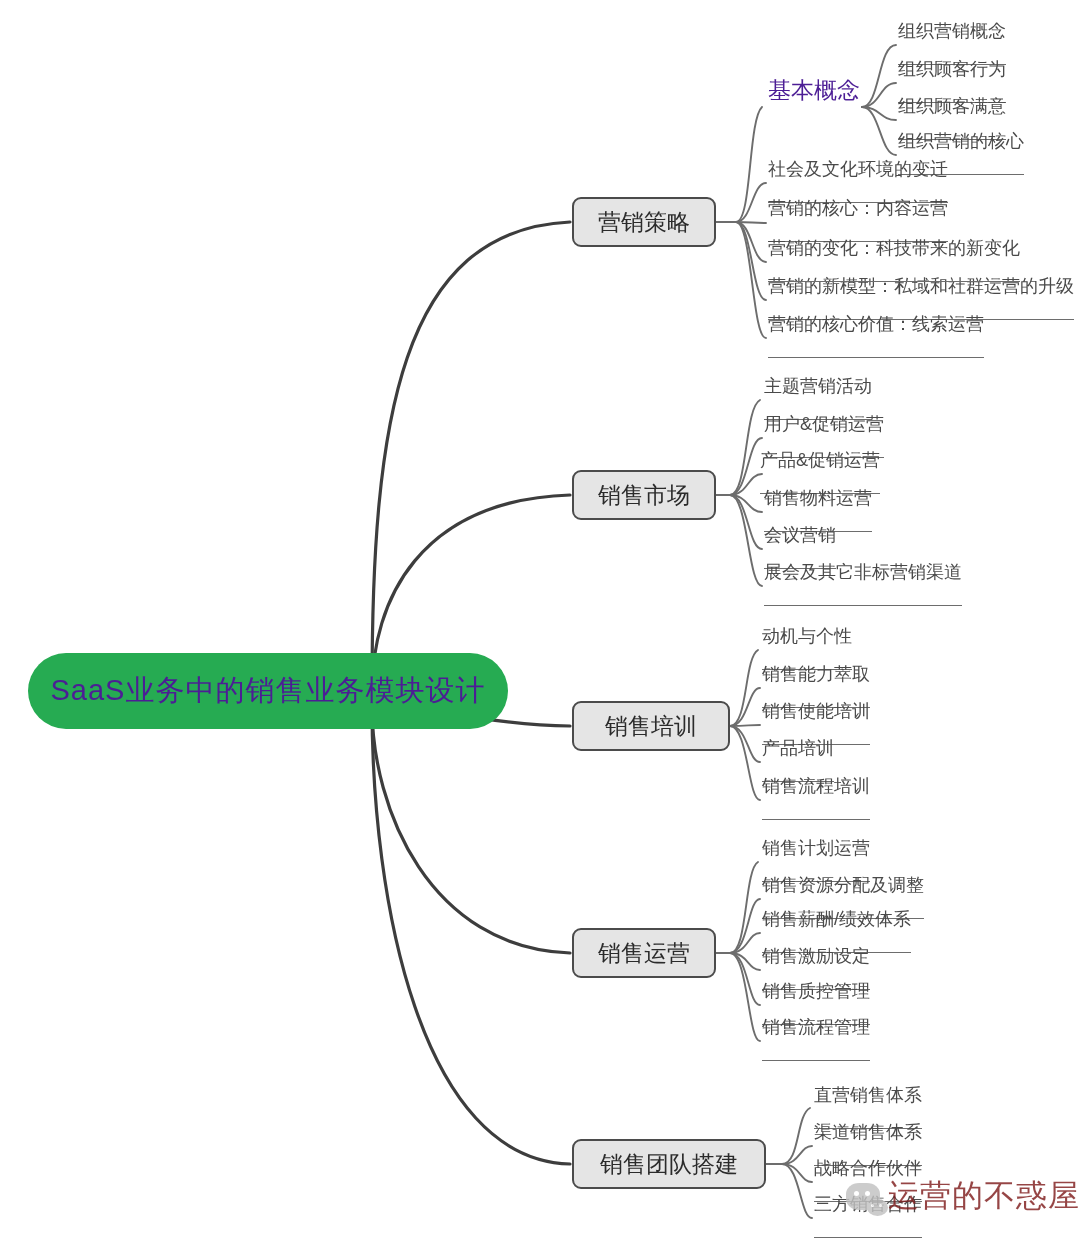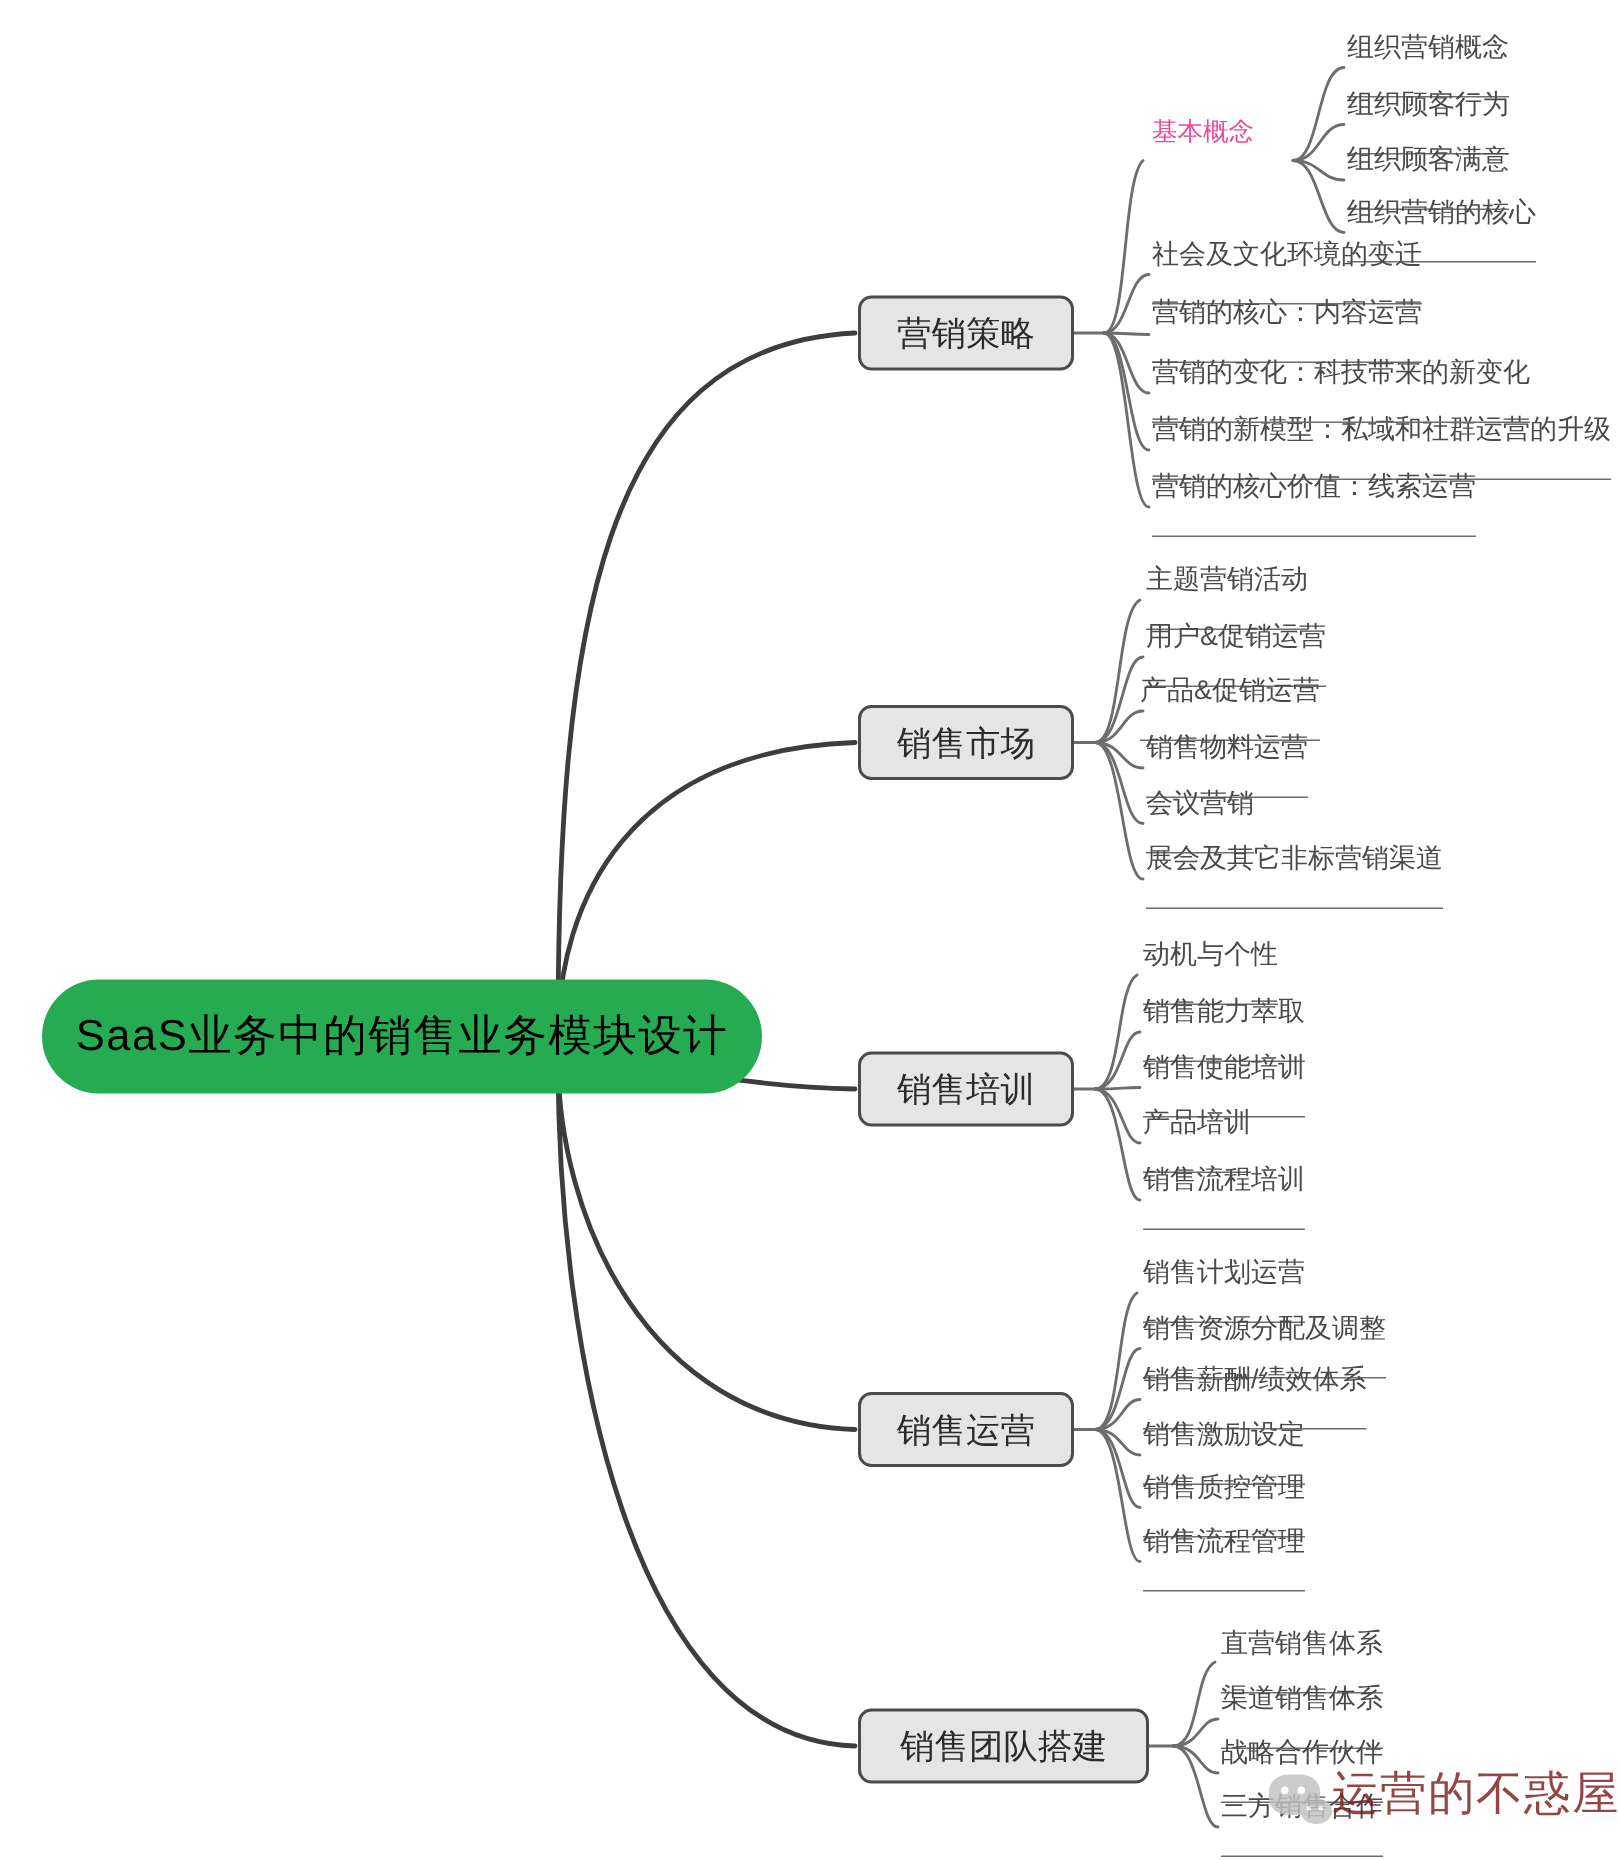--- a/index.html
+++ b/index.html
@@ -10,21 +10,21 @@
   }
   #stage{position:absolute;left:0;top:0;width:1080px;height:1240px;}
   svg.links{position:absolute;left:0;top:0;width:1080px;height:1240px;pointer-events:none;}
 
   
   .root-node{
     position:absolute;
     display:flex;align-items:center;justify-content:center;
     background:#26ab52;
     border-radius:40px;
-    color:#000000;
+    color:#4c1d95;
     font-size:29px;
     letter-spacing:1px;
     white-space:nowrap;
   }
 
   
   .branch-node{
     position:absolute;
     display:flex;align-items:center;justify-content:center;
     background:#e5e5e5;
@@ -48,22 +48,22 @@
     box-sizing:content-box;
   }
   .leaf-node.sub{
     color:#4a4a4a;
     font-size:18px;
   }
   
   .topic-node{
     position:absolute;
     white-space:nowrap;
-    color:#ec4899;
-    font-size:17px;
+    color:#4c1d95;
+    font-size:23px;
     line-height:1;
     padding-bottom:7px;
     box-sizing:content-box;
   }
 
   
   .watermark{
     position:absolute;
     display:flex;align-items:center;gap:8px;
     color:#7f1d1d;
@@ -220,21 +220,21 @@
   <div class="leaf-node" style="left:764px;top:489px;">
     <span>销售物料运营</span>
   </div>
   <div class="leaf-node" style="left:764px;top:526px;">
     <span>会议营销</span>
   </div>
   <div class="leaf-node" style="left:764px;top:563px;">
     <span>展会及其它非标营销渠道</span>
   </div>
 
-  <div class="branch-node" style="left:572px;top:701px;width:144px;height:50px;">
+  <div class="branch-node" style="left:572px;top:701px;width:158px;height:50px;">
     <span>销售培训</span>
   </div>
 
   <div class="leaf-node" style="left:762px;top:627px;">
     <span>动机与个性</span>
   </div>
   <div class="leaf-node" style="left:762px;top:665px;">
     <span>销售能力萃取</span>
   </div>
   <div class="leaf-node" style="left:762px;top:702px;">

